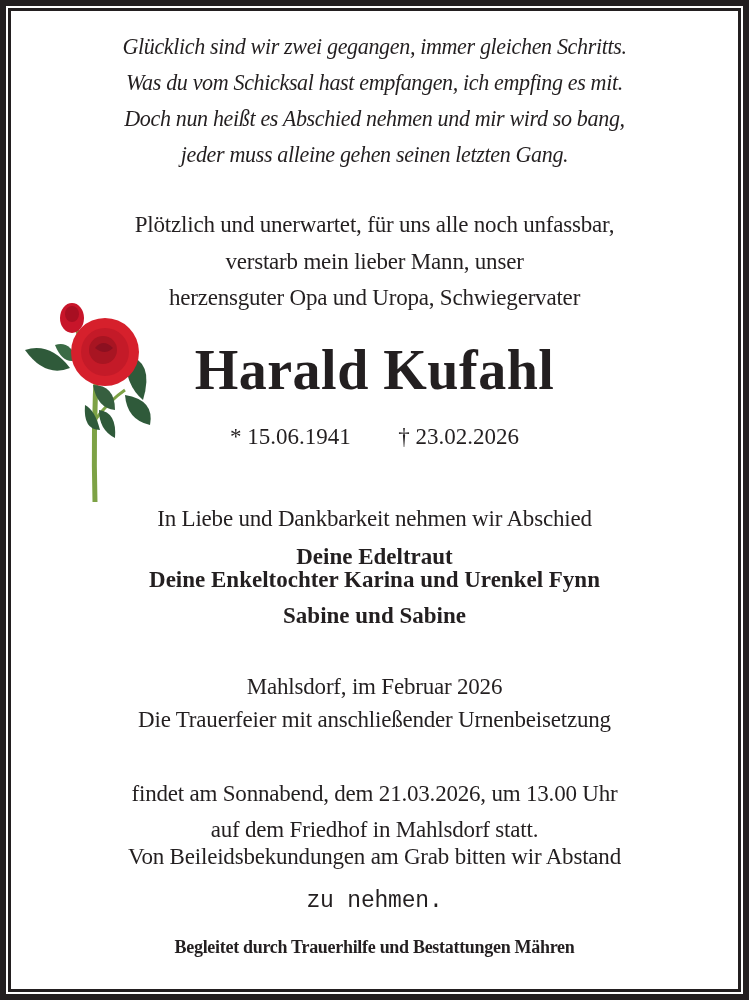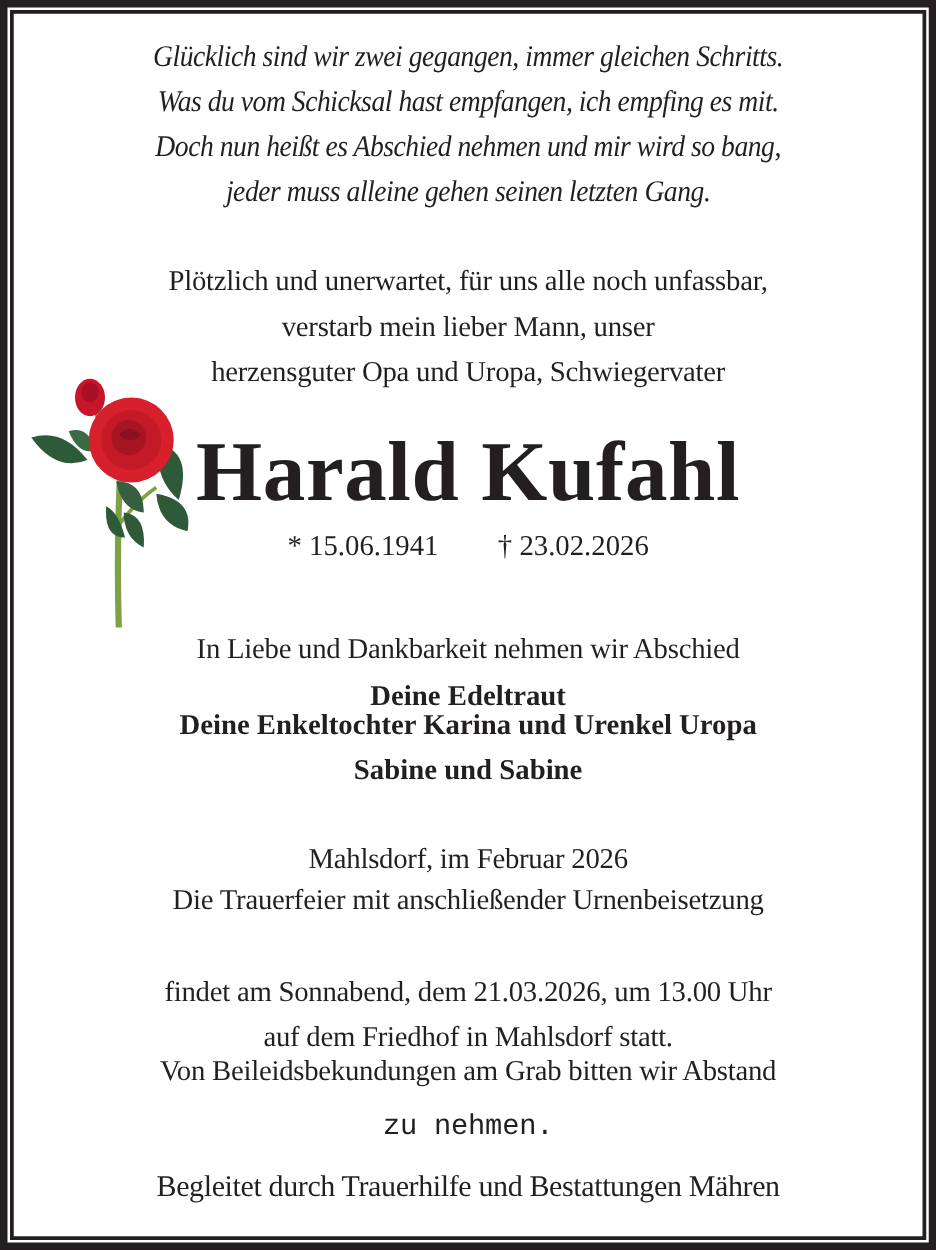--- a/index.html
+++ b/index.html
@@ -4,22 +4,22 @@
 <style>
   html, body { margin: 0; padding: 0; }
   body { width: 749px; height: 1000px; background: #231f20; position: relative; overflow: hidden; }
   .outer { position: absolute; left: 6px; top: 6px; width: 737px; height: 988px; background: #ffffff; }
   .inner { position: absolute; left: 8px; top: 8px; width: 733px; height: 984px; box-sizing: border-box; border: 3px solid #231f20; background: #fff; }
   .content { position: absolute; left: 0; top: 0; width: 100%; text-align: center; color: #231f20; font-family: "Liberation Serif", "DejaVu Serif", serif; }
   .line { position: absolute; left: 0; width: 100%; text-align: center; white-space: nowrap; }
   .poem { font-style: italic; font-size: 24px; letter-spacing: -0.4px; transform: scaleX(0.92); }
   .reg { font-size: 23px; letter-spacing: -0.2px; }
   .bold { font-weight: bold; font-size: 23px; }
-  .name { font-weight: bold; font-size: 68px; letter-spacing: 0.5px; }
-  .small { font-size: 24px; letter-spacing: -0.3px; }
+  .name { font-weight: bold; font-size: 56px; letter-spacing: 0.5px; }
+  .small { font-size: 18px; letter-spacing: -0.3px; font-weight: bold; }
   .dates { font-size: 23px; }
   .dates span { display: inline-block; }
   .rose { position: absolute; left: 15px; top: 290px; width: 140px; height: 215px; }
 </style>
 </head>
 <body>
 
 <div class="outer"></div>
 <div class="inner"></div>
 
@@ -56,21 +56,21 @@
   <div class="line name" style="top:338px;">Harald Kufahl</div>
 
   <div class="line dates" style="top:424px;">
     <span>* 15.06.1941</span>
     <span style="width:36px;"></span>
     <span>† 23.02.2026</span>
   </div>
 
   <div class="line reg" style="top:506px;">In Liebe und Dankbarkeit nehmen wir Abschied</div>
   <div class="line bold" style="top:544px;">Deine Edeltraut</div>
-  <div class="line bold" style="top:567px;">Deine Enkeltochter Karina und Urenkel Uropa</div>
+  <div class="line bold" style="top:567px;">Deine Enkeltochter Karina und Urenkel Fynn</div>
   <div class="line bold" style="top:603px;">Sabine und Sabine</div>
 
   <div class="line reg" style="top:674px;">Mahlsdorf, im Februar 2026</div>
 
   <div class="line reg" style="top:707px;">Die Trauerfeier mit anschließender Urnenbeisetzung</div>
   <div class="line reg" style="top:781px;">findet am Sonnabend, dem 21.03.2026, um 13.00 Uhr</div>
   <div class="line reg" style="top:817px;">auf dem Friedhof in Mahlsdorf statt.</div>
   <div class="line reg" style="top:844px;text-align:center;">Von Beileidsbekundungen am Grab bitten wir Abstand</div>
   <div class="line reg" style="top:888px;font-family:Liberation Mono, monospace;">zu nehmen.</div>
 

